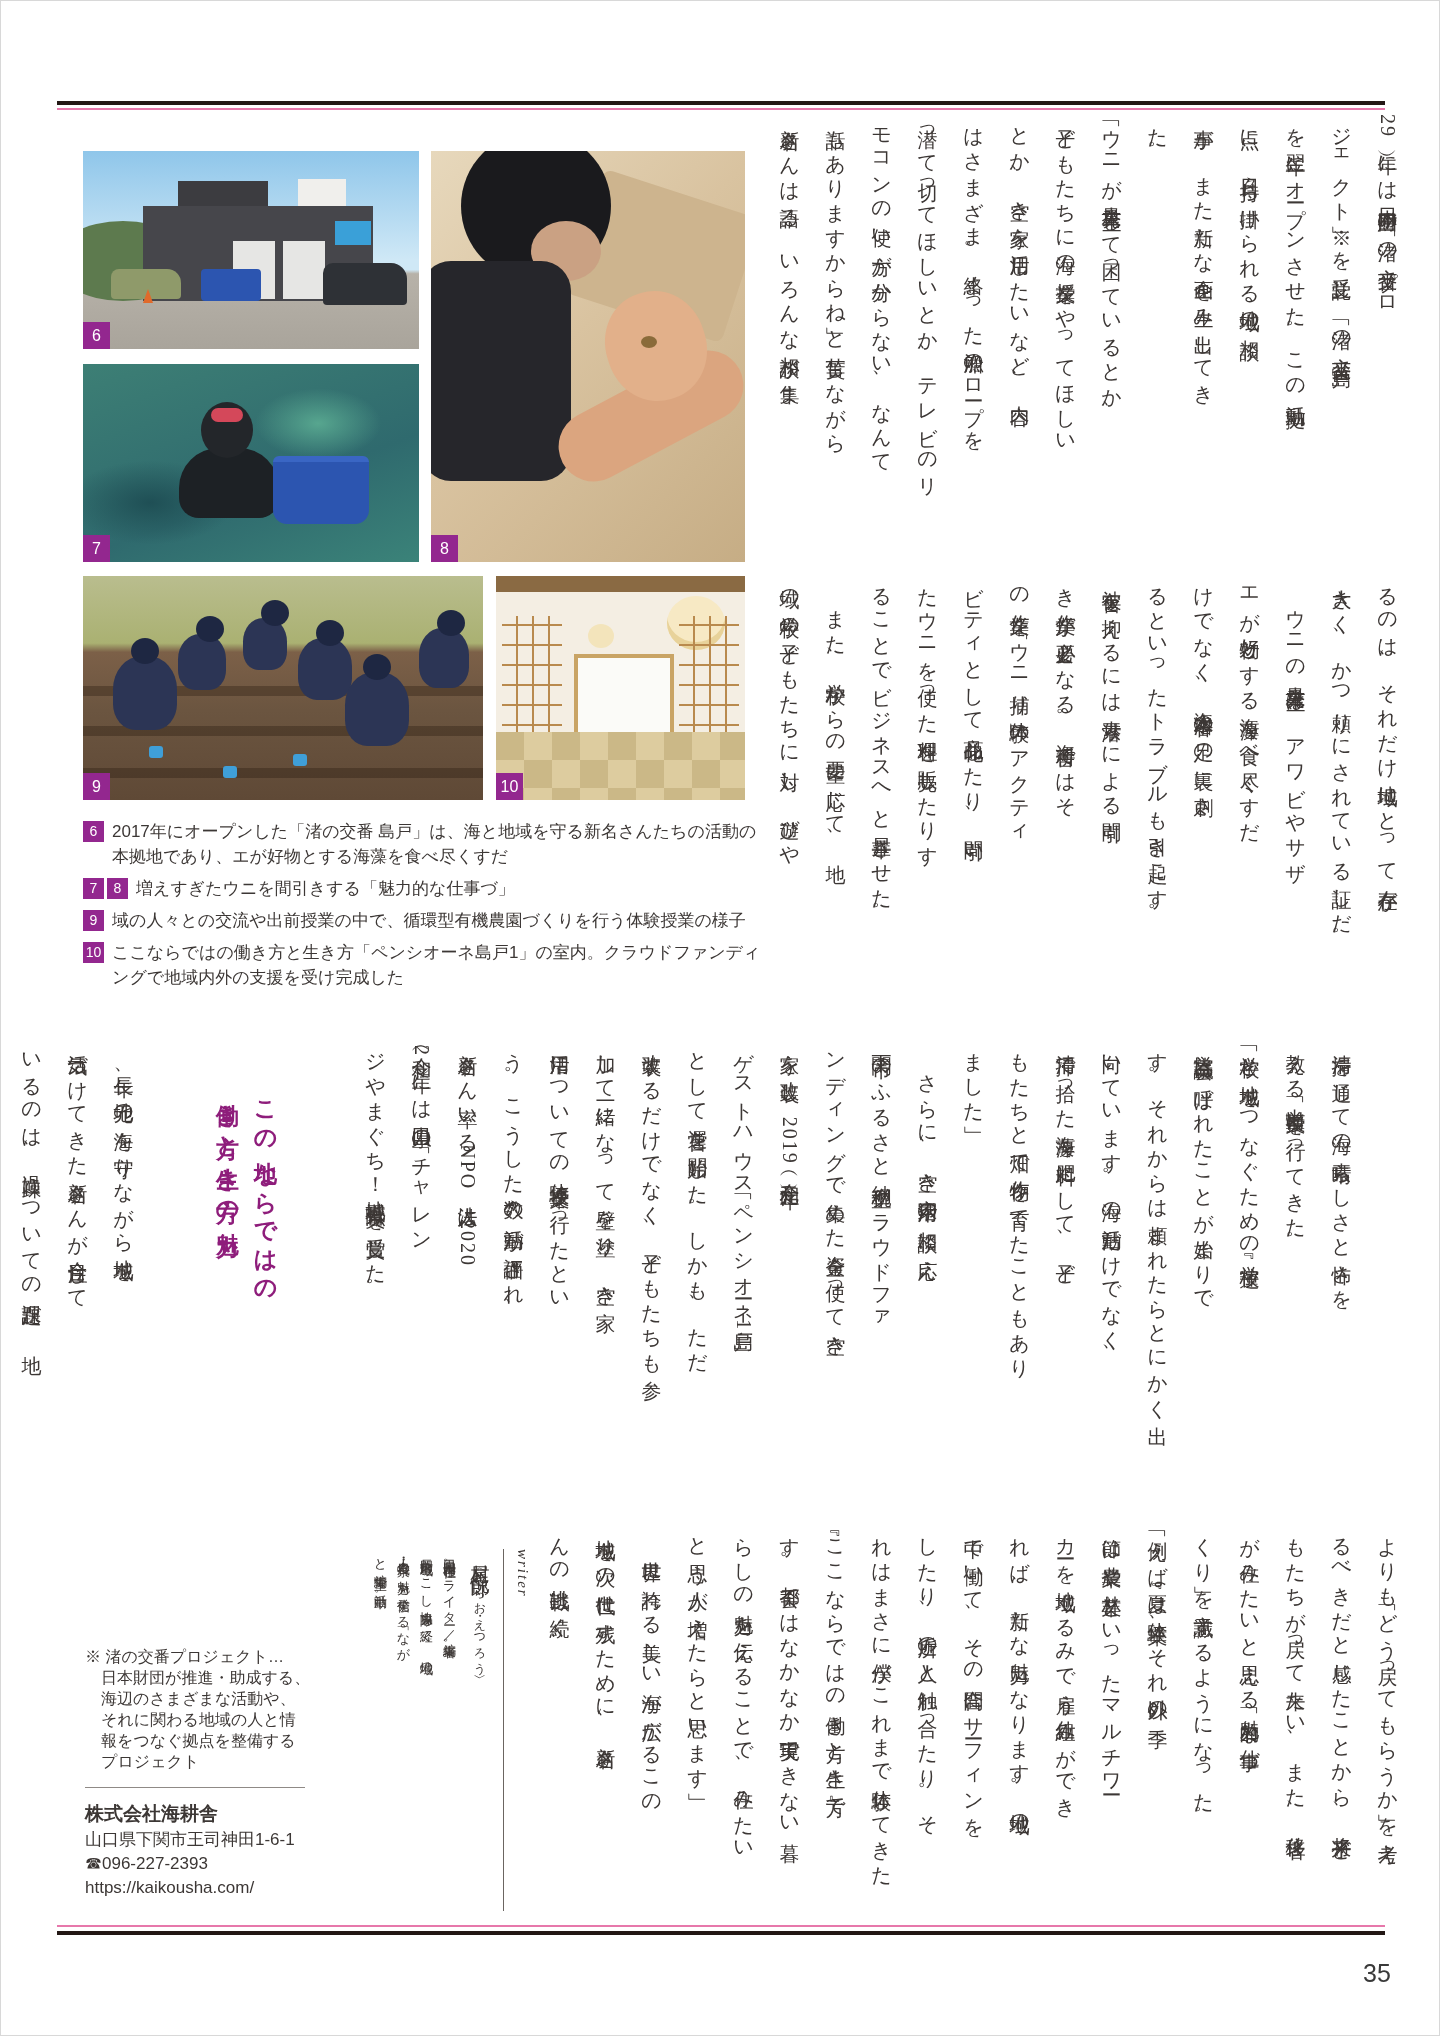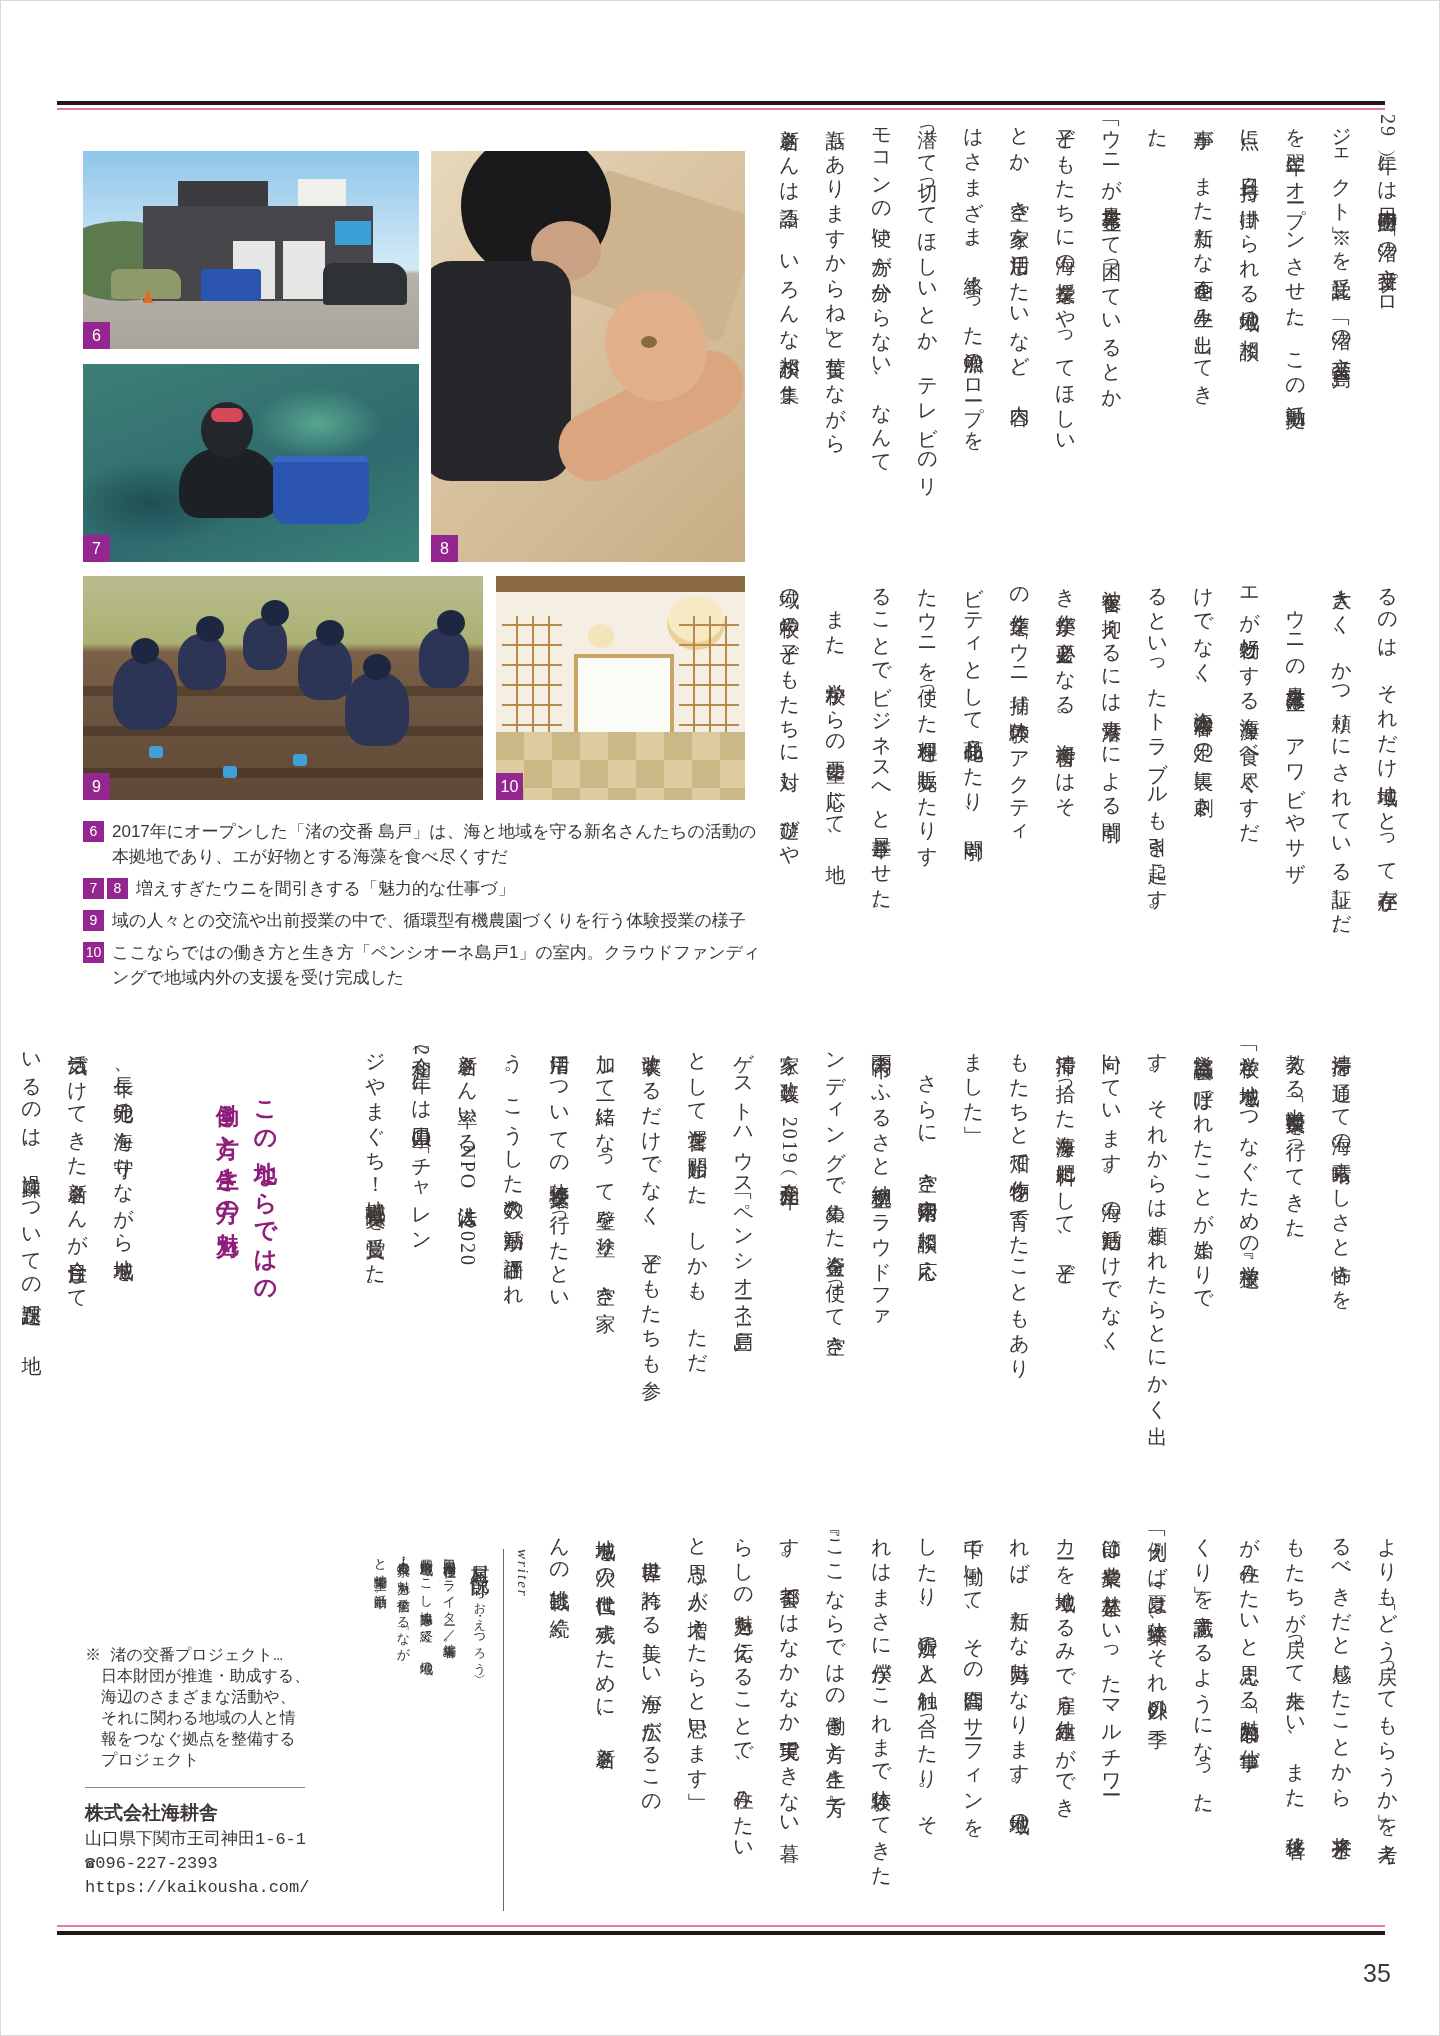--- a/index.html
+++ b/index.html
@@ -91,23 +91,23 @@
 
   
   .writer{position:absolute; writing-mode:vertical-rl; color:var(--ink);}
   .writer .wlabel{font-style:italic; font-size:15px; letter-spacing:2px;
     border-left:1px solid #6b6561; padding-left:10px; margin-left:10px; height:100%; box-sizing:border-box;}
   .writer .wname{font-size:19px; letter-spacing:2px; margin-left:6px;}
   .writer .wreading{font-size:12px; letter-spacing:1px;}
   .writer .wbio{font-size:13px; line-height:23px; letter-spacing:1px; white-space:pre-line; margin-left:4px;}
 
   
-  .footnote{position:absolute; font-family:Liberation Mono, monospace;
+  .footnote{position:absolute; font-family:Liberation Sans, sans-serif;
     font-size:16px; line-height:21px; white-space:pre-line; color:var(--ink);}
-  .company{position:absolute; font-family:Liberation Mono, monospace;
+  .company{position:absolute; font-family:Liberation Sans, sans-serif;
     font-size:17px; line-height:24px; color:var(--ink);}
   .company .cname{font-weight:bold; font-size:19px; line-height:28px;}
   .pagenum{position:absolute; font-family:"Liberation Sans","DejaVu Sans",sans-serif;
     font-size:25px; color:#3a3a3a;}
 </style>
 </head>
 <body>
 
 <div class="page">
 

